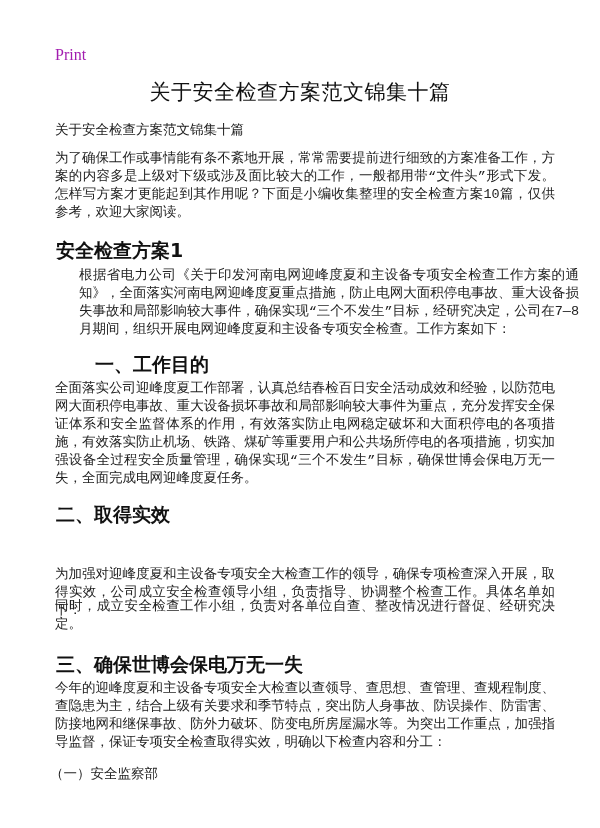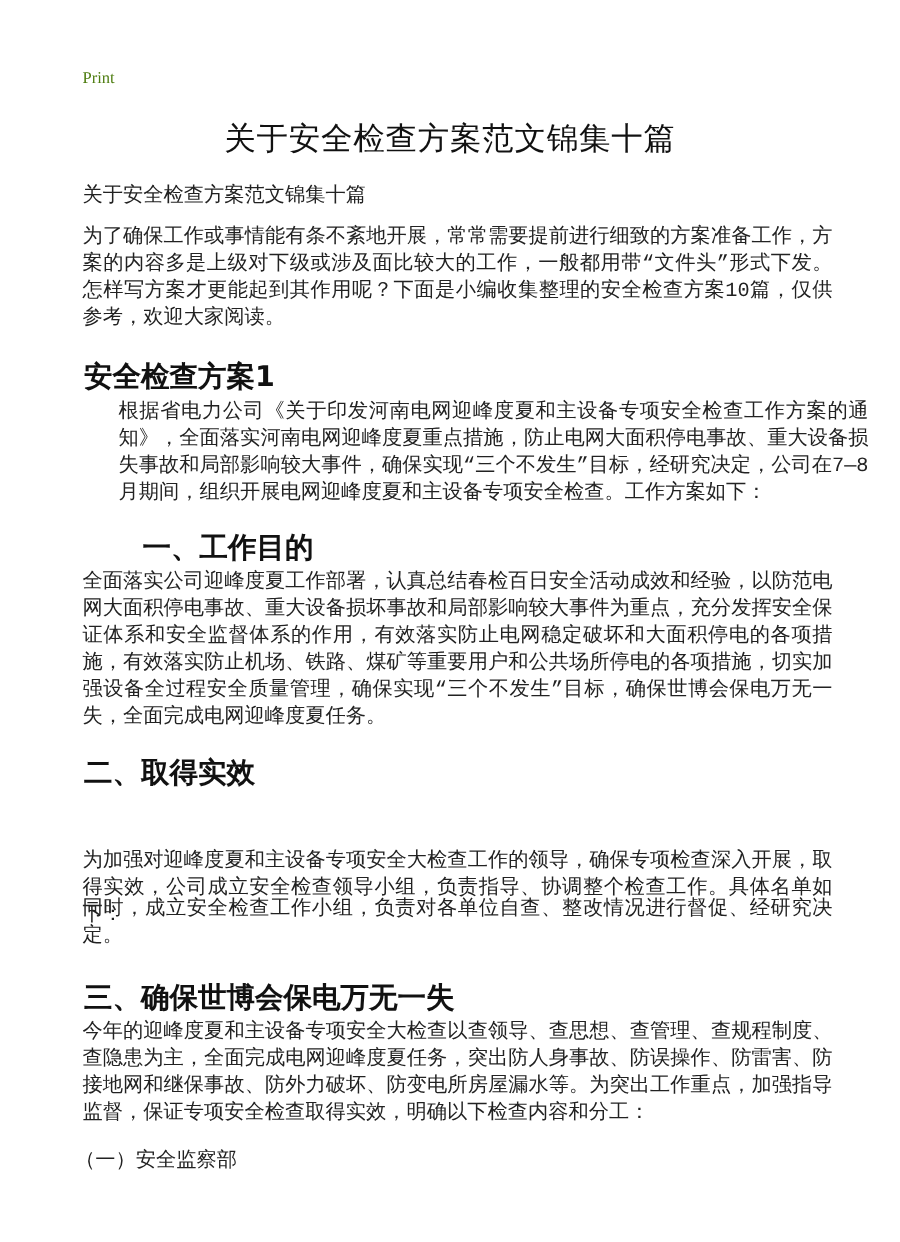--- a/index.html
+++ b/index.html
@@ -2,21 +2,21 @@
 <html><head>
   <meta charset="utf-8">
   <style>
     html, body { margin: 0; padding: 0; background: #ffffff; }
     body {
       width: 600px; height: 828px; overflow: hidden; position: relative;
       font-family: "DejaVu Sans", sans-serif; color: #1a1a1a;
     }
     .print-link {
       position: absolute; left: 55px; top: 46px;
-      font-family: "Liberation Serif", serif; font-size: 11px; color: #4d7c0f;
+      font-family: "Liberation Serif", serif; font-size: 16px; color: #a21caf;
     }
     .doc-title {
       position: absolute; left: 0; width: 600px; top: 78px; text-align: center;
       font-size: 21px; font-weight: normal; color: #111; margin: 0; letter-spacing: 0.5px;
     }
     .subtitle { position: absolute; left: 55px; top: 121px; font-size: 13.5px; color: #222; }
     .para {
       position: absolute; left: 55px; width: 500px; font-size: 13.5px; line-height: 18px;
       color: #222; margin: 0; text-align: justify; font-family: Liberation Mono, monospace;
     }
@@ -38,15 +38,15 @@
   <p class="para" style="top:267px;margin-left:24px;">根据省电力公司《关于印发河南电网迎峰度夏和主设备专项安全检查工作方案的通知》，全面落实河南电网迎峰度夏重点措施，防止电网大面积停电事故、重大设备损失事故和局部影响较大事件，确保实现“三个不发生”目标，经研究决定，公司在7—8月期间，组织开展电网迎峰度夏和主设备专项安全检查。工作方案如下：</p>
 
   <h2 class="heading" style="top:352px;margin-left:39px;">一、工作目的</h2>
   <p class="para" style="top:380px;">全面落实公司迎峰度夏工作部署，认真总结春检百日安全活动成效和经验，以防范电网大面积停电事故、重大设备损坏事故和局部影响较大事件为重点，充分发挥安全保证体系和安全监督体系的作用，有效落实防止电网稳定破坏和大面积停电的各项措施，有效落实防止机场、铁路、煤矿等重要用户和公共场所停电的各项措施，切实加强设备全过程安全质量管理，确保实现“三个不发生”目标，确保世博会保电万无一失，全面完成电网迎峰度夏任务。</p>
 
   <h2 class="heading" style="top:502px;">二、取得实效</h2>
   <p class="para" style="top:530px;margin-top:36px;">为加强对迎峰度夏和主设备专项安全大检查工作的领导，确保专项检查深入开展，取得实效，公司成立安全检查领导小组，负责指导、协调整个检查工作。具体名单如下：</p>
   <p class="para" style="top:598px;">同时，成立安全检查工作小组，负责对各单位自查、整改情况进行督促、经研究决定。</p>
 
   <h2 class="heading" style="top:652px;">三、确保世博会保电万无一失</h2>
-  <p class="para" style="top:680px;">今年的迎峰度夏和主设备专项安全大检查以查领导、查思想、查管理、查规程制度、查隐患为主，全面完成电网迎峰度夏任务，突出防人身事故、防误操作、防雷害、防接地网和继保事故、防外力破坏、防变电所房屋漏水等。为突出工作重点，加强指导监督，保证专项安全检查取得实效，明确以下检查内容和分工：</p>
+  <p class="para" style="top:680px;">今年的迎峰度夏和主设备专项安全大检查以查领导、查思想、查管理、查规程制度、查隐患为主，结合上级有关要求和季节特点，突出防人身事故、防误操作、防雷害、防接地网和继保事故、防外力破坏、防变电所房屋漏水等。为突出工作重点，加强指导监督，保证专项安全检查取得实效，明确以下检查内容和分工：</p>
   <p class="para" style="top:766px; left:50px;">（一）安全监察部</p>
 </div>
 
 </body></html>

